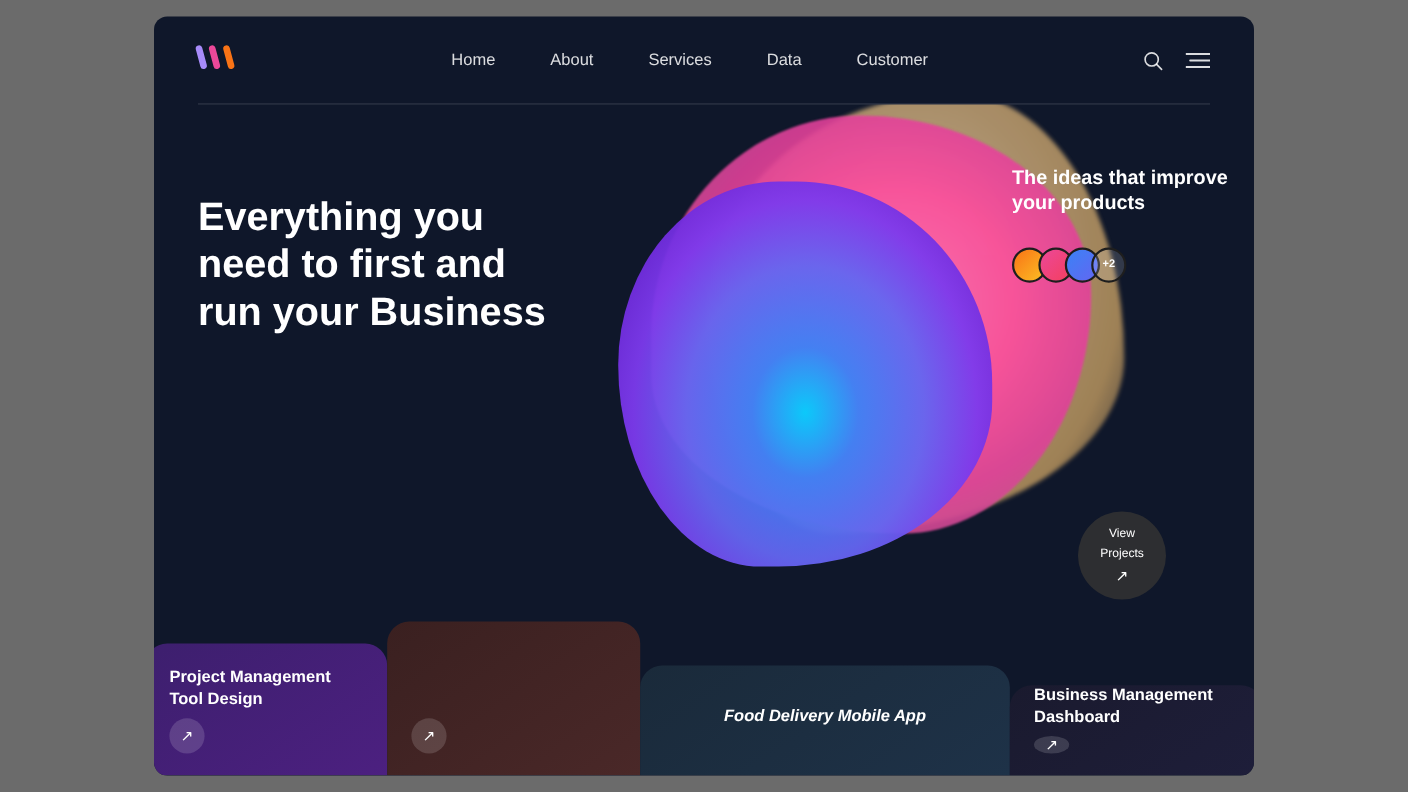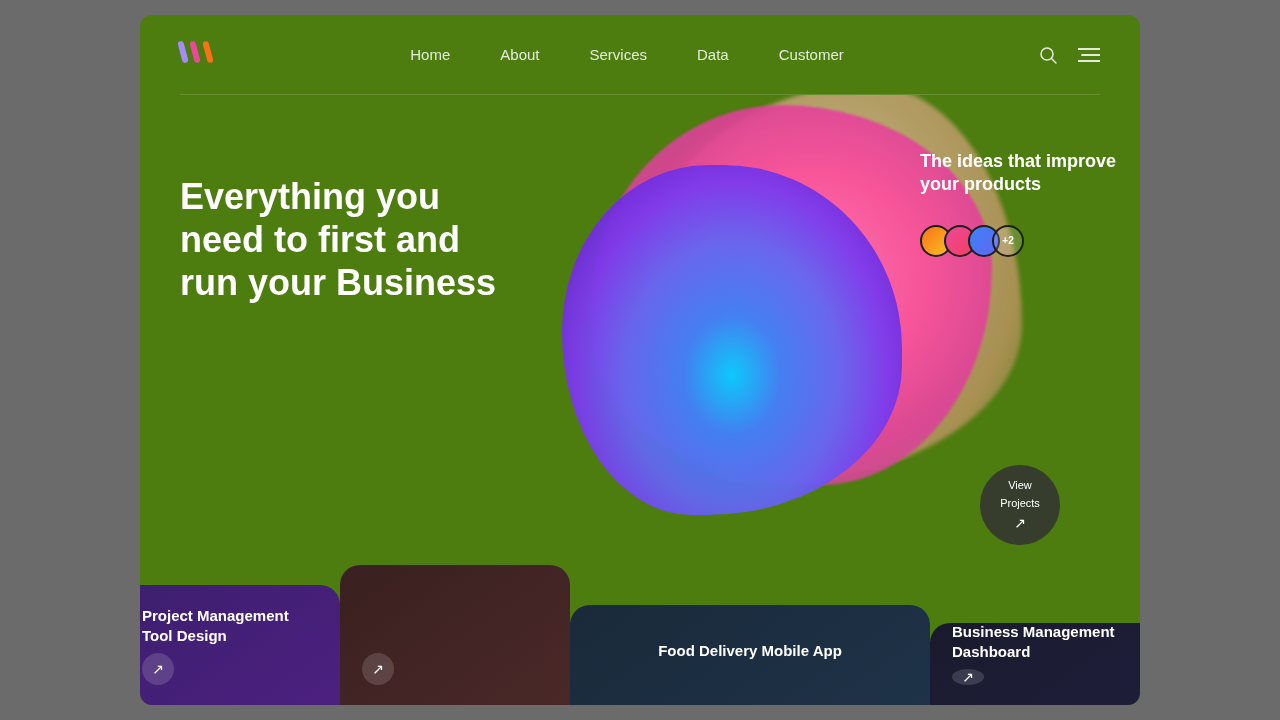--- a/index.html
+++ b/index.html
@@ -10,21 +10,21 @@
       background: #6b6b6b;
       display: flex;
       align-items: center;
       justify-content: center;
       font-family: -apple-system, BlinkMacSystemFont, 'Segoe UI', sans-serif;
     }
 
     .browser-window {
       width: 1000px;
       height: 690px;
-      background: #4d7c0f;
+      background: #0f172a;
       border-radius: 12px;
       overflow: hidden;
       position: relative;
     }
 
     
     .navbar {
       display: flex;
       align-items: center;
       justify-content: space-between;
@@ -288,21 +288,21 @@
 
     
     .bottom-cards {
       position: absolute;
       bottom: 0;
       left: 0;
       right: 0;
       display: flex;
       align-items: flex-end;
       z-index: 6;
-      padding: 0 0px;
+      padding: 0 12px;
       height: 160px;
     }
 
     .card {
       border-radius: 20px 20px 0 0;
       display: flex;
       flex-direction: column;
       justify-content: flex-end;
       padding: 20px 22px;
       position: relative;
@@ -348,20 +348,21 @@
     .card-food-delivery {
       background: linear-gradient(145deg, #1a2a3a, #1e3248);
       flex: 1;
       height: 100px;
       border-radius: 20px 20px 0 0;
       display: flex;
       flex-direction: column;
       justify-content: center;
       align-items: center;
       padding: 16px;
+      font-style: italic;
     }
 
     .card-food-delivery .card-title {
       text-align: center;
     }
 
     .card-business-mgmt {
       background: linear-gradient(145deg, #1a1a2e, #1e1e3a);
       width: 230px;
       flex-shrink: 0;

